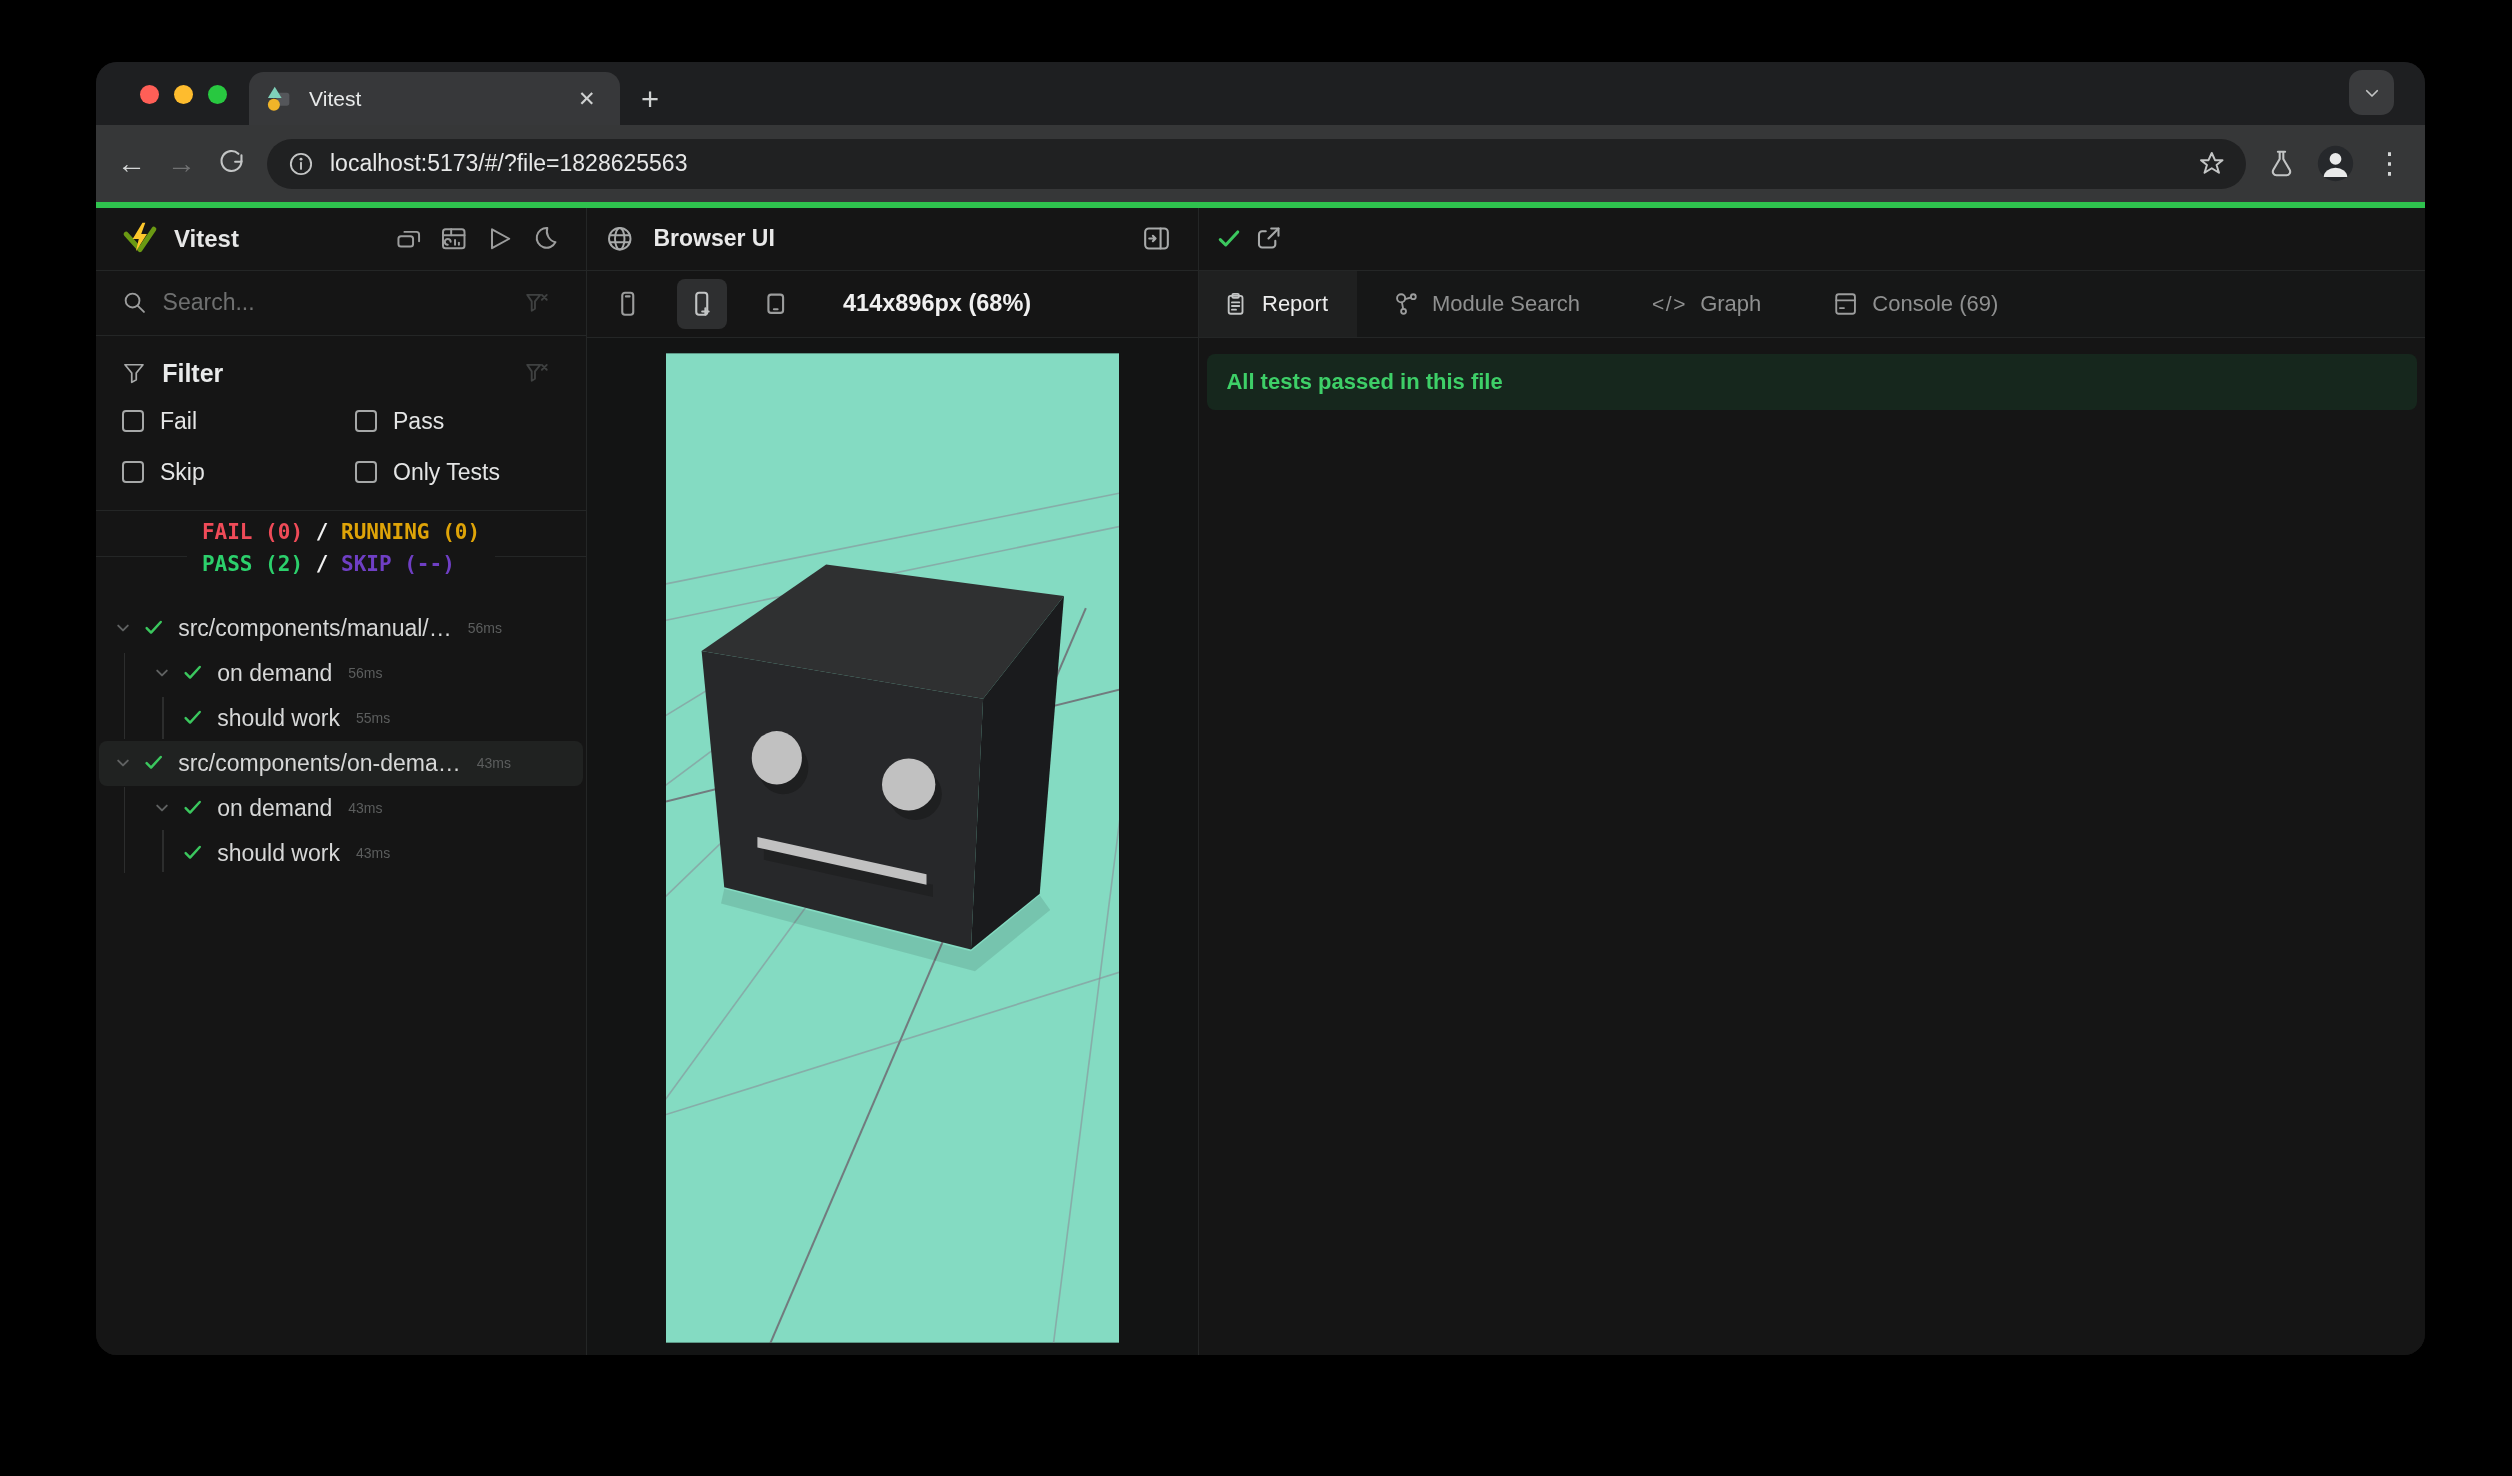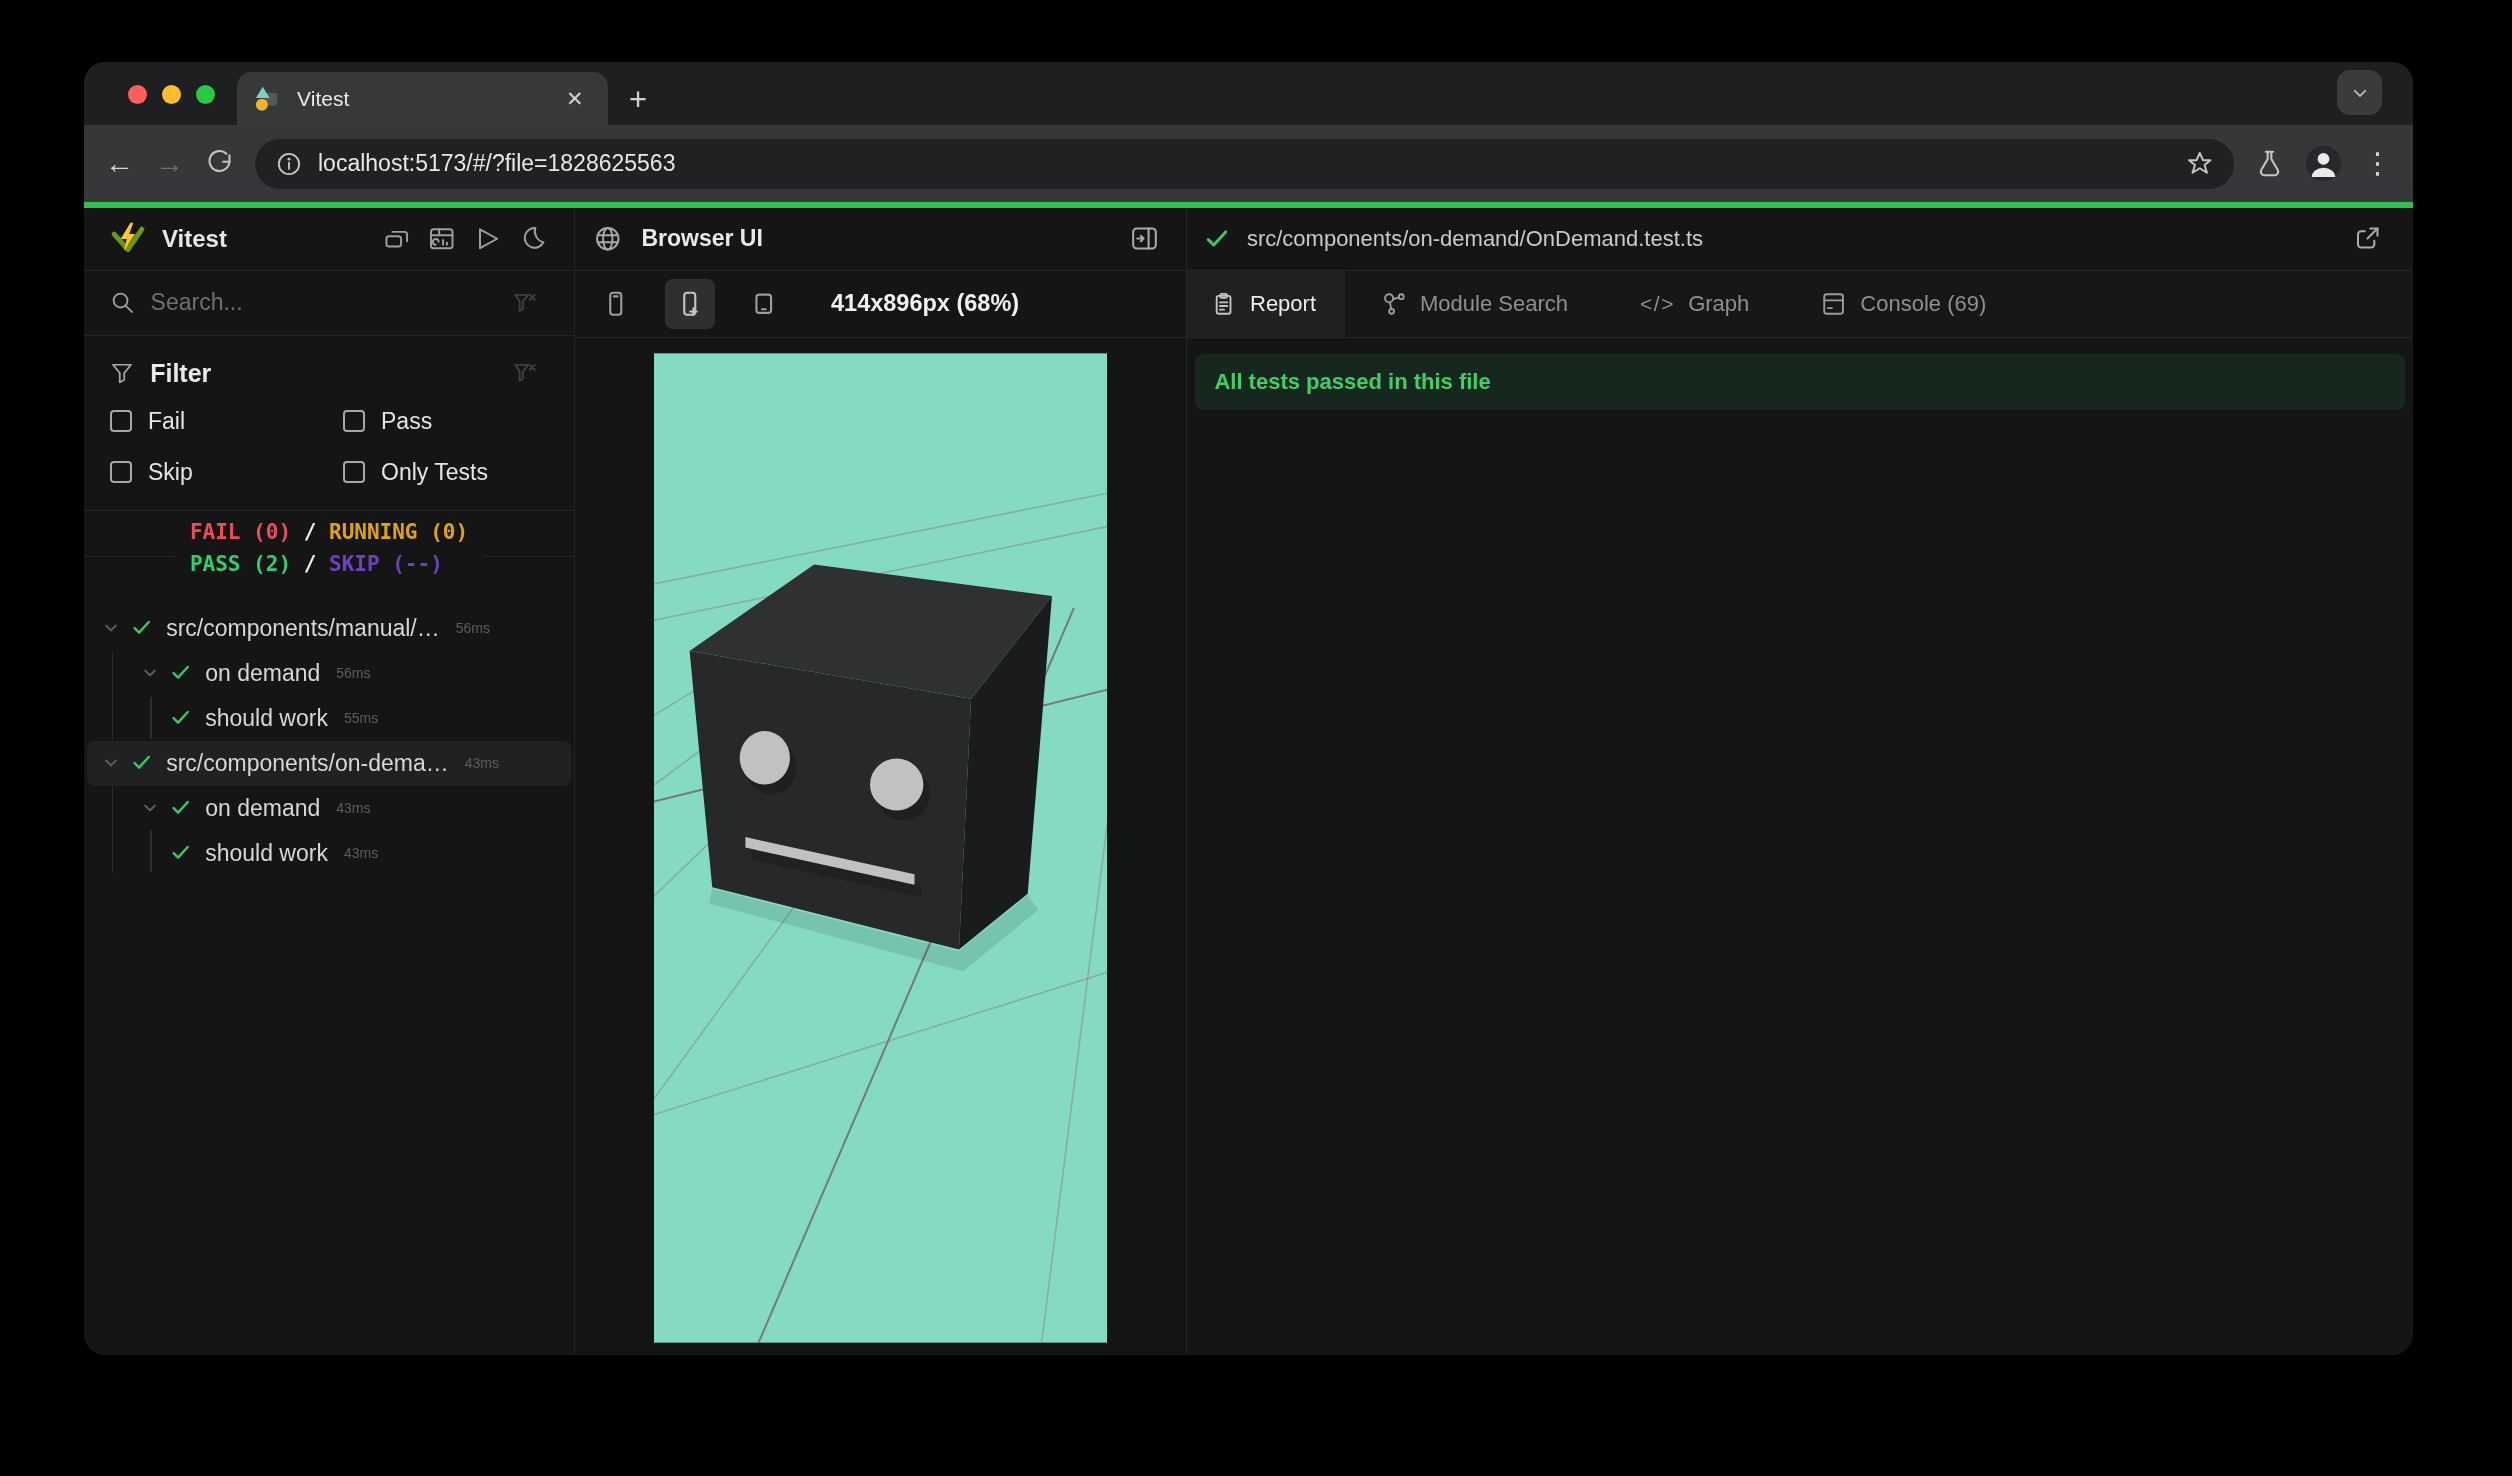--- a/index.html
+++ b/index.html
@@ -1,18 +1,18 @@
 <!DOCTYPE html>
 <html style="font-size:13px"><head>
 <meta charset="utf-8">
 <style>
   * { margin:0; padding:0; box-sizing:border-box; }
   html,body { width:2512px; height:1476px; background:#000; overflow:hidden;
               font-family:"Liberation Sans", sans-serif; }
-  .window { position:absolute; left:84px; top:62px; width:2329px; height:1293px;
+  .window { position:absolute; left:96px; top:62px; width:2329px; height:1293px;
             background:#151515; border-radius:21px; overflow:hidden;
             box-shadow:0 24px 97px rgba(0,0,0,.85); }
 
   
   .tabstrip { height:63px; background:#1e1f21; display:flex; align-items:flex-end; position:relative; }
   .lights { position:absolute; left:44px; top:23px; display:flex; gap:14.6px; }
   .light { width:19.4px; height:19.4px; border-radius:50%; }
   .light.r { background:#ff5f57; } .light.y { background:#febc2e; } .light.g { background:#28c840; }
   .tab { margin-left:153px; width:371px; height:53px; background:#37383a;
          border-radius:14.6px 14.6px 0 0; display:flex; align-items:center; padding:0 18px; }
@@ -386,21 +386,20 @@
           </g>
         </svg>
       </div>
     </div>
 
     <div class="results">
       <div class="pane-h res-head">
         <svg width="24" height="24" viewBox="0 0 22 22">
           <polyline points="3,11.5 8,16.5 19,4.5" class="checkg"></polyline>
         </svg>
-        <span class="res-path">src/components/on-demand/OnDemand.test.ts</span>
         <svg width="29" height="29" viewBox="0 0 32 32">
           <path d="M19,5 h8 v8" class="ic"></path>
           <line x1="27" y1="5" x2="16" y2="16" class="ic"></line>
           <path d="M13,8 H9 a3.5,3.5 0 0 0 -3.5,3.5 v11 A3.5,3.5 0 0 0 9,26 h11 a3.5,3.5 0 0 0 3.5,-3.5 v-4" class="ic"></path>
         </svg>
       </div>
       <div class="subbar tabbar">
         <div class="rtab active">
           <svg width="26" height="26" viewBox="0 0 32 32">
             <rect x="7" y="6" width="17" height="22" rx="2.5" class="ic lite"></rect>

